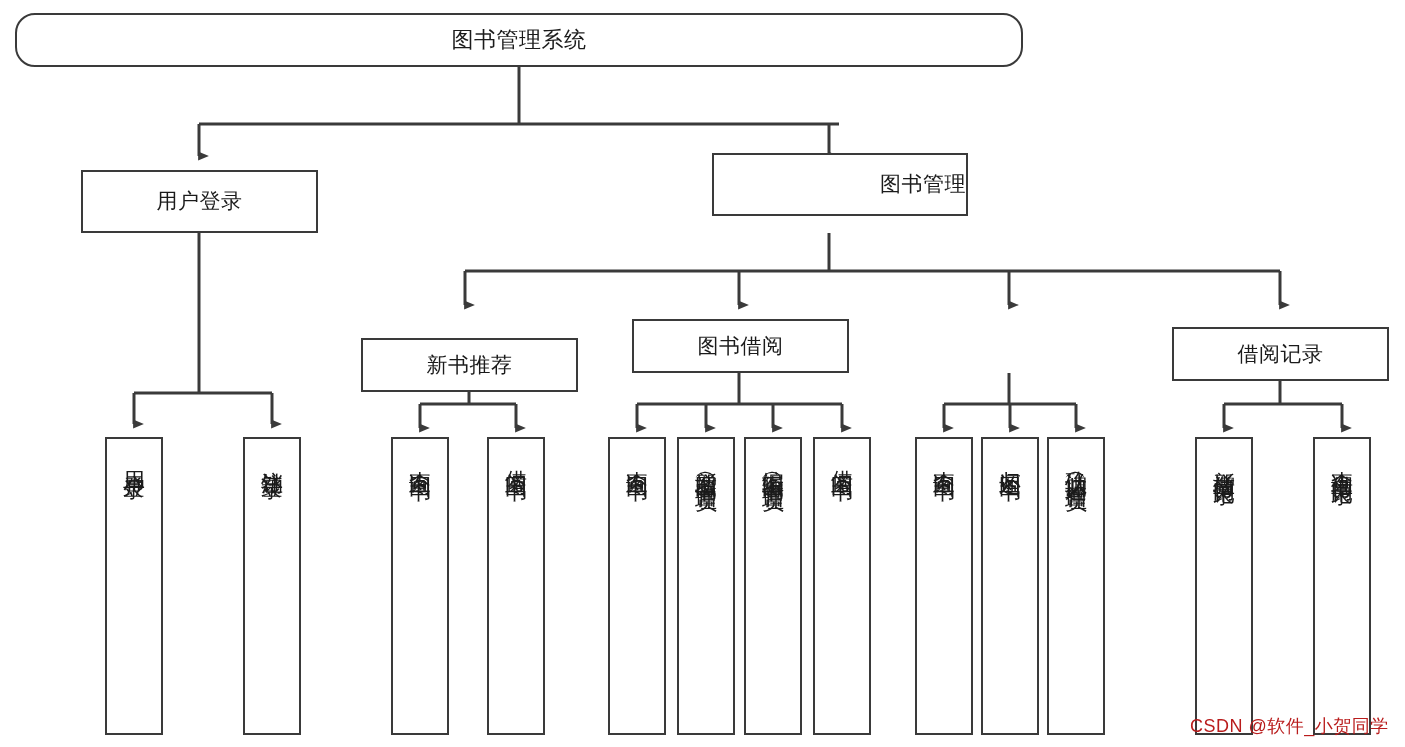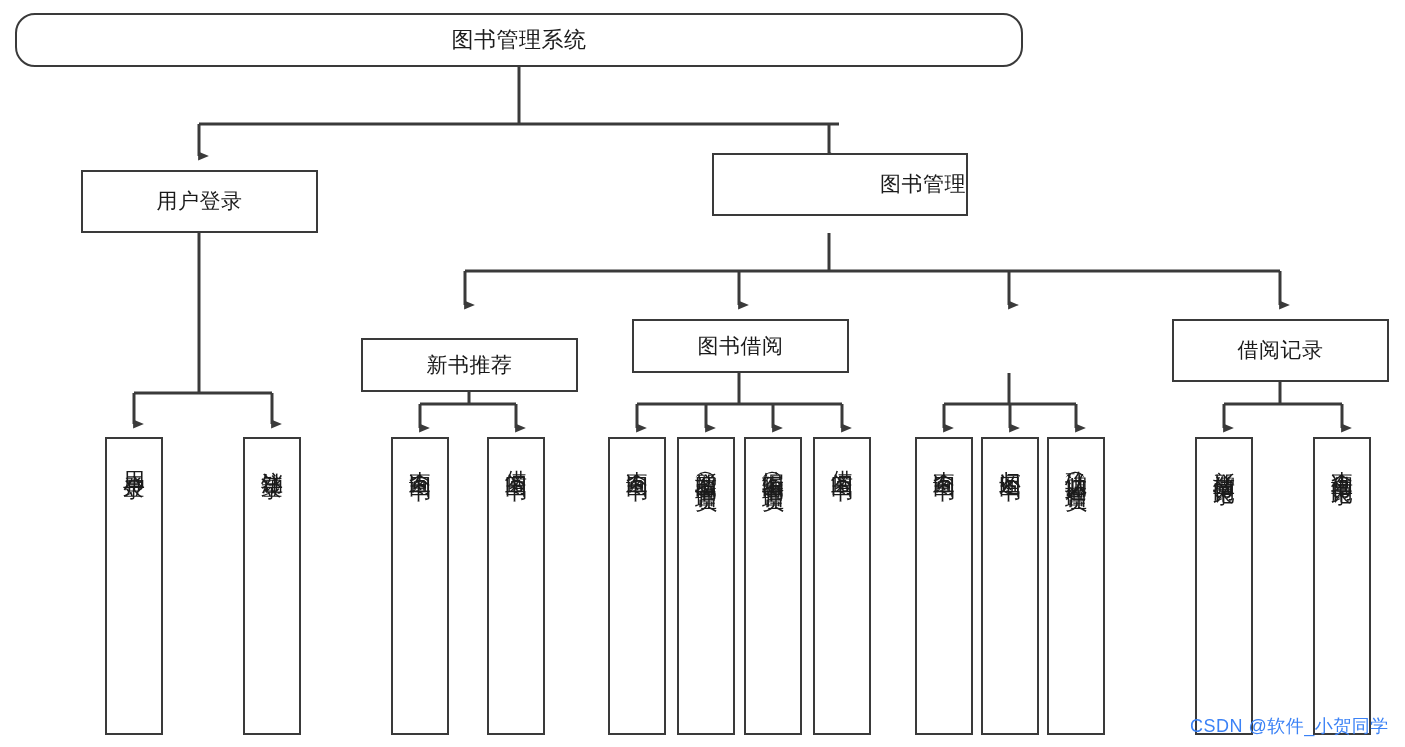--- a/index.html
+++ b/index.html
@@ -59,21 +59,21 @@
     letter-spacing: 3px;
     white-space: nowrap;
   }
   .node.root .label { font-size: 22px; }
 
   #watermark {
     position: absolute;
     left: 1190px;
     top: 714px;
     font-size: 18px;
-    color: #3b82f6;
+    color: #b91c1c;
     white-space: nowrap;
     z-index: 3;
     letter-spacing: 0.5px;
   }
 </style>
 </head>
 <body>
 
 <div id="canvas">
 
@@ -141,21 +141,21 @@
 
   <div class="node horizontal" style="left:361px; top:338px; width:217px; height:54px;">
     <span class="label">新书推荐</span>
   </div>
 
   <div class="node horizontal" style="left:632px; top:319px; width:217px; height:54px;">
     <span class="label">图书借阅</span>
   </div>
 
 
-  <div class="node horizontal" style="left:1172px; top:319px; width:217px; height:63px;">
+  <div class="node horizontal" style="left:1172px; top:327px; width:217px; height:54px;">
     <span class="label">借阅记录</span>
   </div>
 
   <div class="node vertical" style="left:105px; top:437px; width:58px; height:298px;">
     <span class="label">用户登录</span>
   </div>
 
   <div class="node vertical" style="left:243px; top:437px; width:58px; height:298px;">
     <span class="label">注销登录</span>
   </div>

